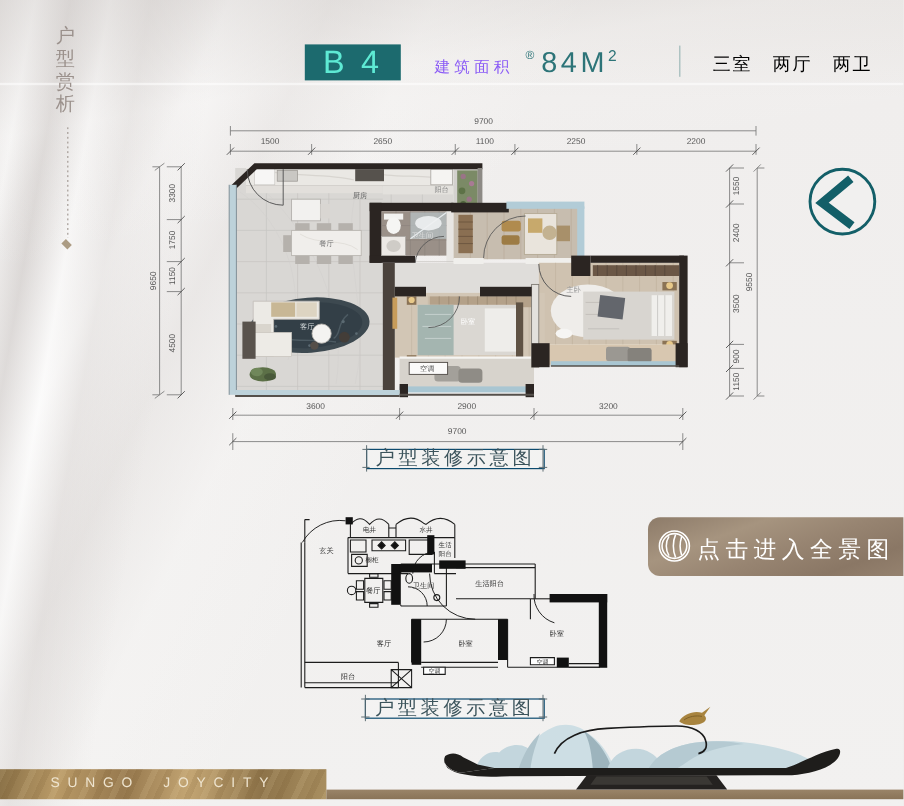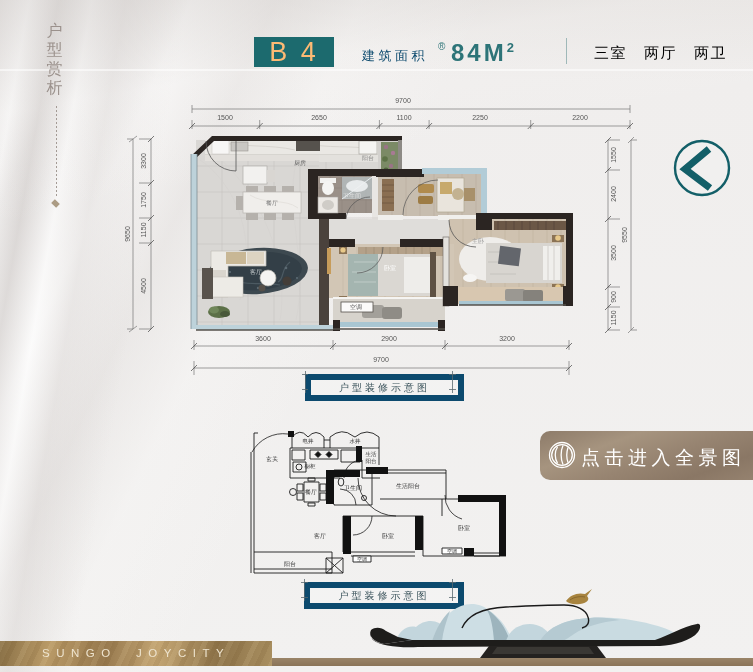--- a/index.html
+++ b/index.html
@@ -12,36 +12,36 @@
   linear-gradient(180deg, #e7e4e2 0%, #f0eeed 12%, #f2f1f0 100%);
 }
 #silk2{position:absolute;left:0;top:0;width:300px;height:672px;
  background:linear-gradient(100deg, rgba(222,218,216,.7) 0%, rgba(255,255,255,.5) 7%, rgba(205,200,198,.5) 14%, rgba(255,255,255,.5) 22%, rgba(212,207,205,.35) 30%, rgba(255,255,255,0) 45%);
 }
 #silk3{position:absolute;left:0;top:0;width:753px;height:250px;
  background:linear-gradient(170deg, rgba(213,209,207,.5) 0%, rgba(248,247,246,.2) 30%, rgba(235,233,231,0) 60%);
 }
 
 #b4box{position:absolute;left:254px;top:37px;width:80px;height:30px;background:#1c6a6e;
- color:#fdba74;font-size:27px;line-height:30px;text-align:center;letter-spacing:3px;}
-#jzmj{position:absolute;left:362px;top:47px;color:#0c4a6e;font-size:13px;letter-spacing:3.5px;}
+ color:#5eead4;font-size:27px;line-height:30px;text-align:center;letter-spacing:3px;}
+#jzmj{position:absolute;left:362px;top:47px;color:#8b5cf6;font-size:13px;letter-spacing:3.5px;}
 #reg{position:absolute;left:438px;top:41px;color:#2d7478;font-size:10px;}
-#m84{position:absolute;left:451px;top:39px;color:#2d7478;font-size:24px;font-weight:700;letter-spacing:3px;}
+#m84{position:absolute;left:451px;top:39px;color:#2d7478;font-size:24px;font-weight:400;letter-spacing:3px;}
 #m84 sup{font-size:13px;letter-spacing:0;}
 #vline{position:absolute;left:566px;top:38px;width:1px;height:26px;background:#9fb8b8;}
 #rooms{position:absolute;left:594px;top:44px;color:#000000;font-size:15px;letter-spacing:1.5px;}
 
 #vtitle{position:absolute;left:45px;top:21px;width:19px;color:#9b918c;font-size:16px;
  line-height:19px;text-align:center;}
 #vdots{position:absolute;left:56px;top:106px;width:1px;height:92px;
  background-image:linear-gradient(#a39a94 40%, rgba(0,0,0,0) 0%);background-size:1px 4px;}
 #vdiamond{position:absolute;left:52px;top:200px;width:7px;height:7px;background:#ac9c84;
  transform:rotate(45deg) scale(1,.75);}
 
-.planlabel{position:absolute;border:6px solid #0c4a6e;color:#3c545c;font-size:10px;
+.planlabel{position:absolute;border:1px solid #0c4a6e;color:#3c545c;font-size:16px;
  letter-spacing:3px;text-align:center;line-height:15px;background:rgba(250,250,250,.25);}
 #label1{left:305px;top:374px;width:147px;height:15px;}
 #label2{left:304px;top:582px;width:148px;height:15px;}
 
 #panobtn{position:absolute;left:540px;top:431px;width:213px;height:49px;
  border-radius:10px 0 0 10px;
  background:linear-gradient(160deg,#8d7b69 0%,#a6947f 30%,#978471 55%,#8a7765 80%,#95826f 100%);
  color:#fff;}
 #panobtn .txt{position:absolute;left:41px;top:14px;font-size:19px;letter-spacing:4.5px;}
 

